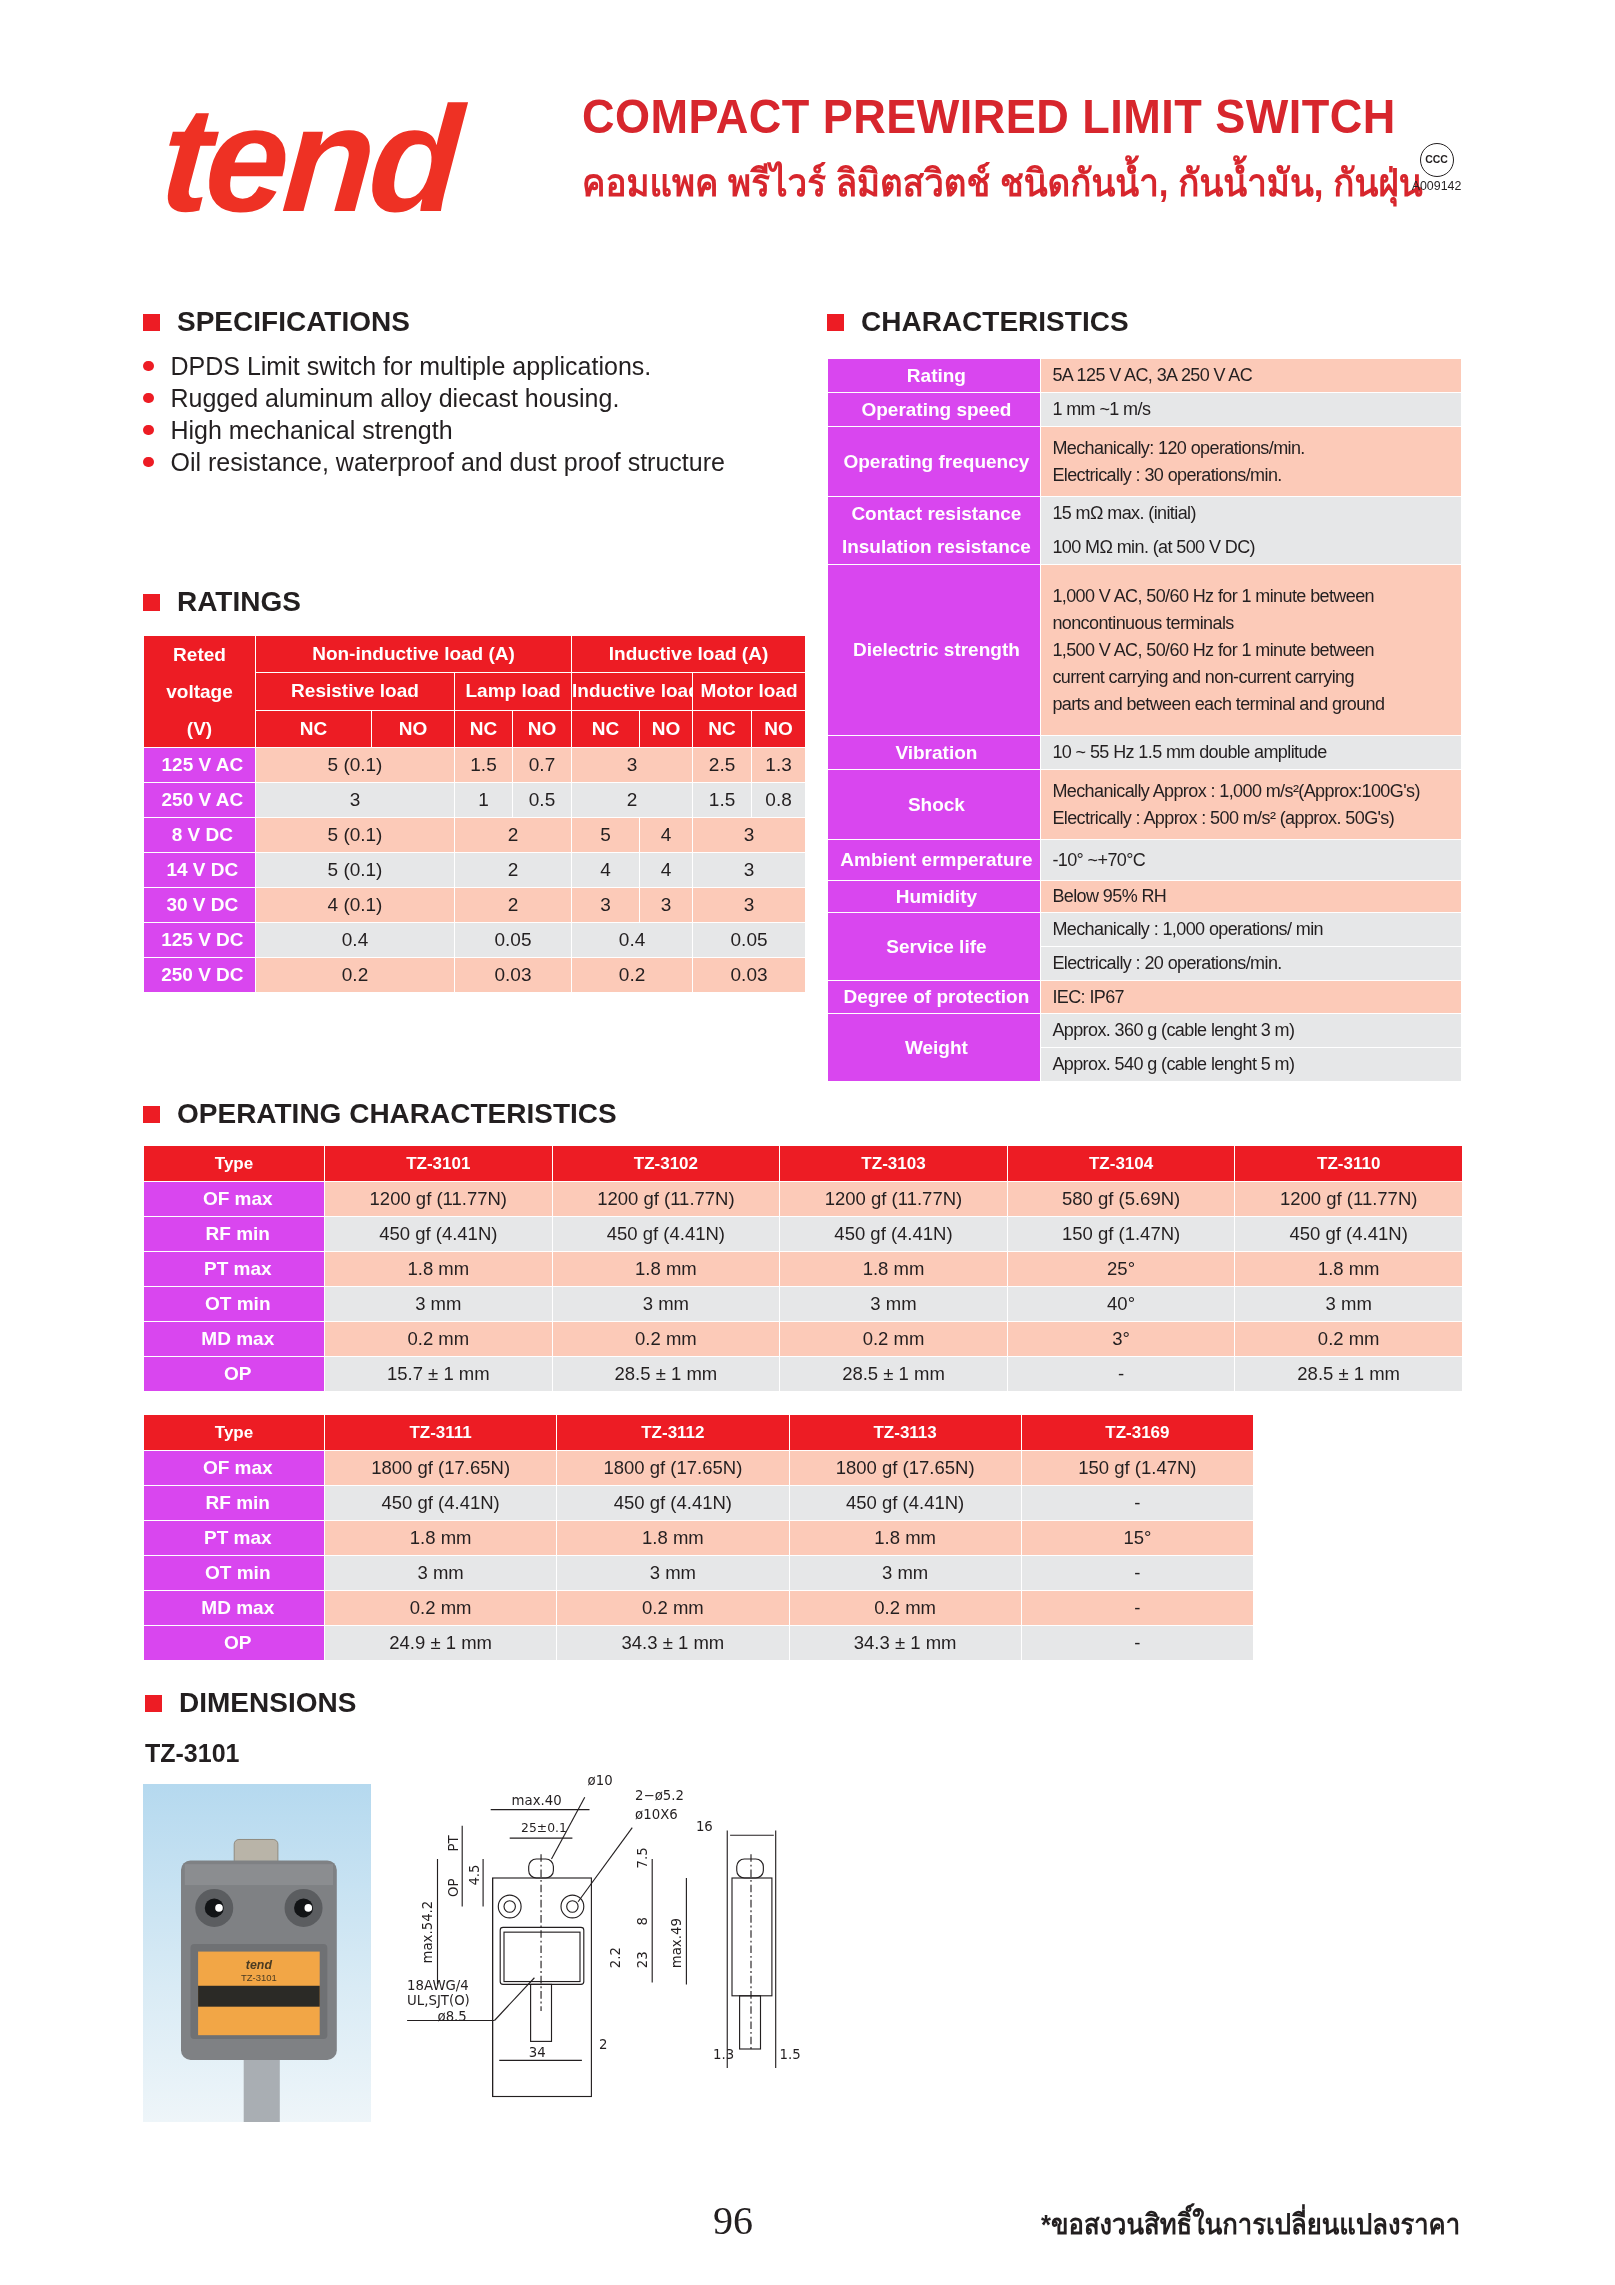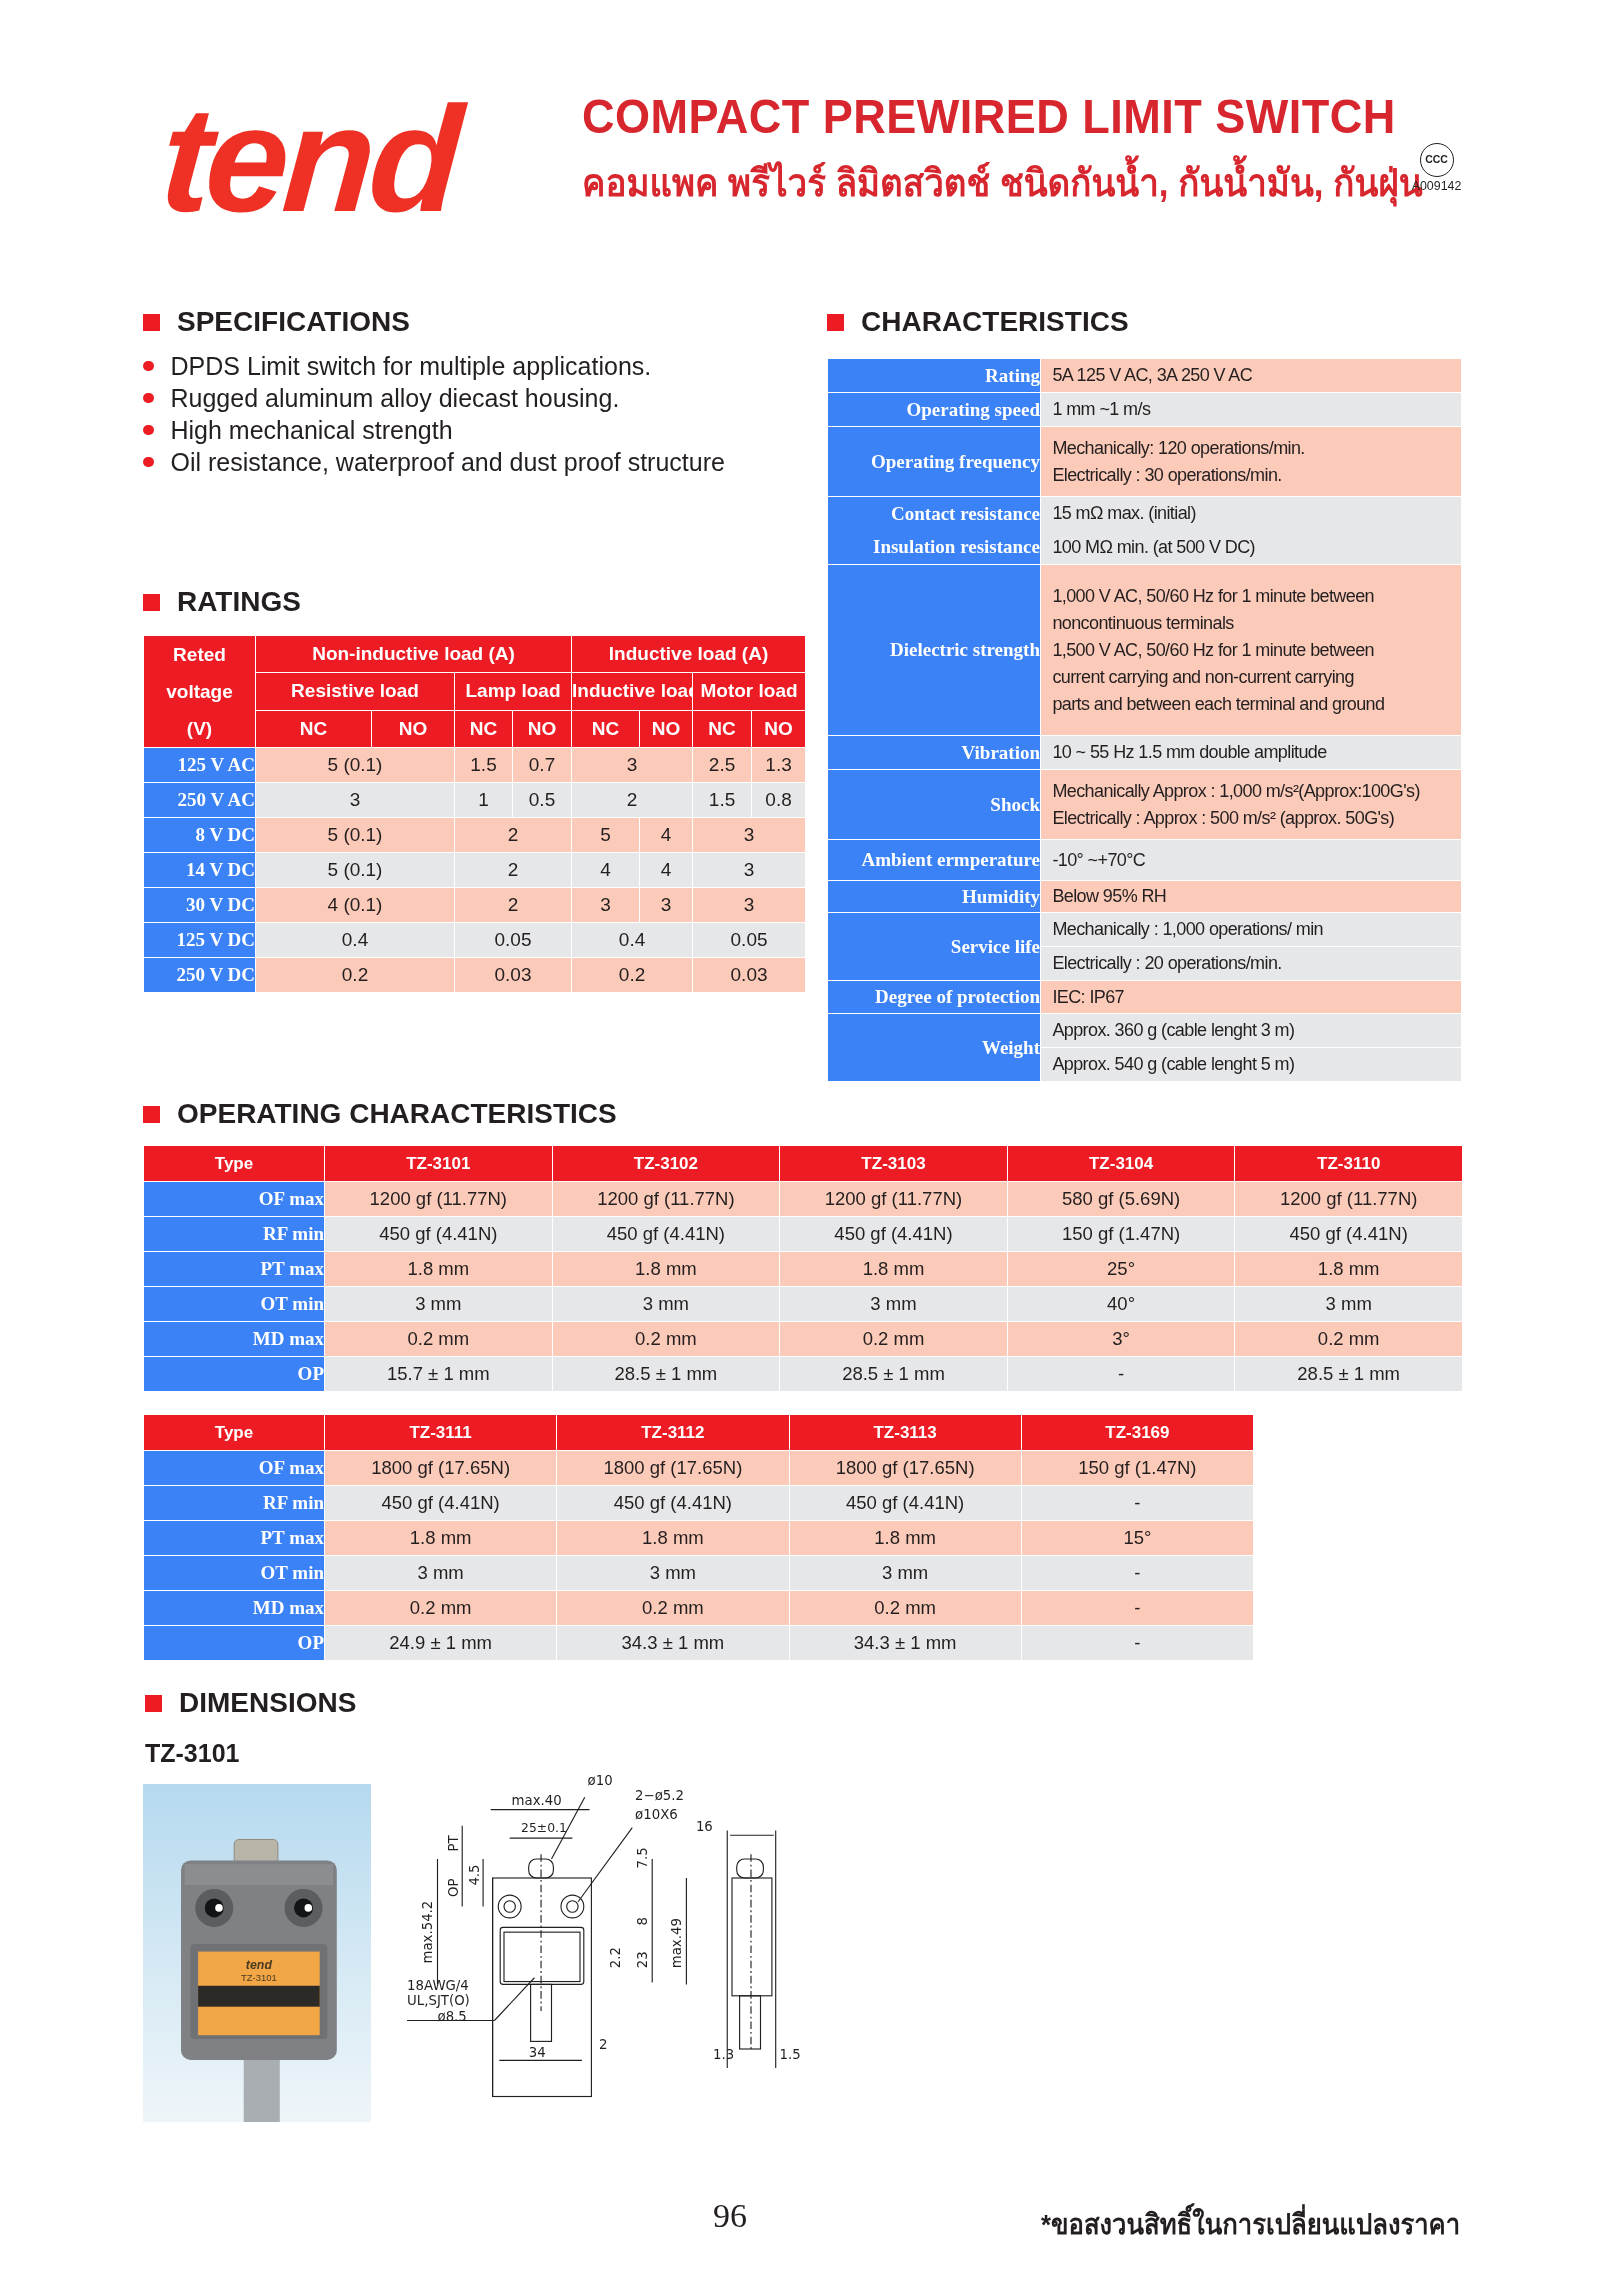--- a/index.html
+++ b/index.html
@@ -22,21 +22,21 @@
 
   
   .spec-list { left: 143px; top: 350px; list-style: none; }
   .spec-list li { font-size: 25px; line-height: 32px; display: flex; align-items: center; white-space: nowrap; }
   .spec-list .dot { width: 10.5px; height: 10.5px; border-radius: 50%; background: #ed1c24; margin-right: 17px; }
 
   
   table { border-collapse: collapse; table-layout: fixed; }
   td, th { border: 1.9px solid #ffffff; text-align: center; vertical-align: middle; overflow: hidden; white-space: nowrap; }
   .hd { background: #ed1c24; color: #fff; font-weight: bold; }
-  .rowlab { background: #3b82f6; color: #fff; font-weight: bold; text-align: right; padding-left: 5.7px; font-family: Liberation Serif, serif; }
+  .rowlab { background: #d946ef; color: #fff; font-weight: bold; text-align: center; padding-left: 5.7px; }
   .pink { background: #fccab8; }
   .grey { background: #e6e7e8; padding-left: 8px; }
 
   
   .ratings { left: 143px; top: 635px; width: 639px; font-size: 19px; }
   .ratings .hd { font-size: 19px; }
   .ratings th { height: 34px; }
   .ratings td { height: 35px; }
   .ratings .rowlab { font-size: 19px; }
 
@@ -53,21 +53,21 @@
   .op .rowlab { font-size: 19px; padding-left: 7.6px; }
   .op1 { left: 143px; top: 1145px; width: 1320px; }
   .op2 { left: 143px; top: 1414px; width: 1111px; }
 
   
   .model-label { left: 145px; top: 1739px; font-size: 25px; font-weight: bold; }
   .photo { left: 143px; top: 1784px; width: 228px; height: 338px; overflow: hidden;
            background: linear-gradient(180deg, #b5d9ef 0%, #d9ebf5 60%, #eef5f9 100%); }
   .drawing { left: 399px; top: 1764px; }
 
-  .page-num { left: 713px; top: 2197px; font-family: "Liberation Serif", serif; font-size: 34px; color: #231f20; }
+  .page-num { left: 713px; top: 2197px; font-family: "Liberation Serif", serif; font-size: 40px; color: #231f20; }
   .note-th { left: 1041px; top: 2201px; font-size: 28.5px; font-weight: bold; color: #231f20; white-space: nowrap; transform: scaleX(0.9); transform-origin: left; }
 </style>
 </head>
 <body>
 
 <div class="abs logo">tend</div>
 <div class="abs title-en">COMPACT PREWIRED LIMIT SWITCH</div>
 <div class="abs title-th">คอมแพค พรีไวร์ ลิมิตสวิตช์ ชนิดกันน้ำ, กันน้ำมัน, กันฝุ่น</div>
 <div class="abs cert">
   <div class="cert-circle">CCC</div>

